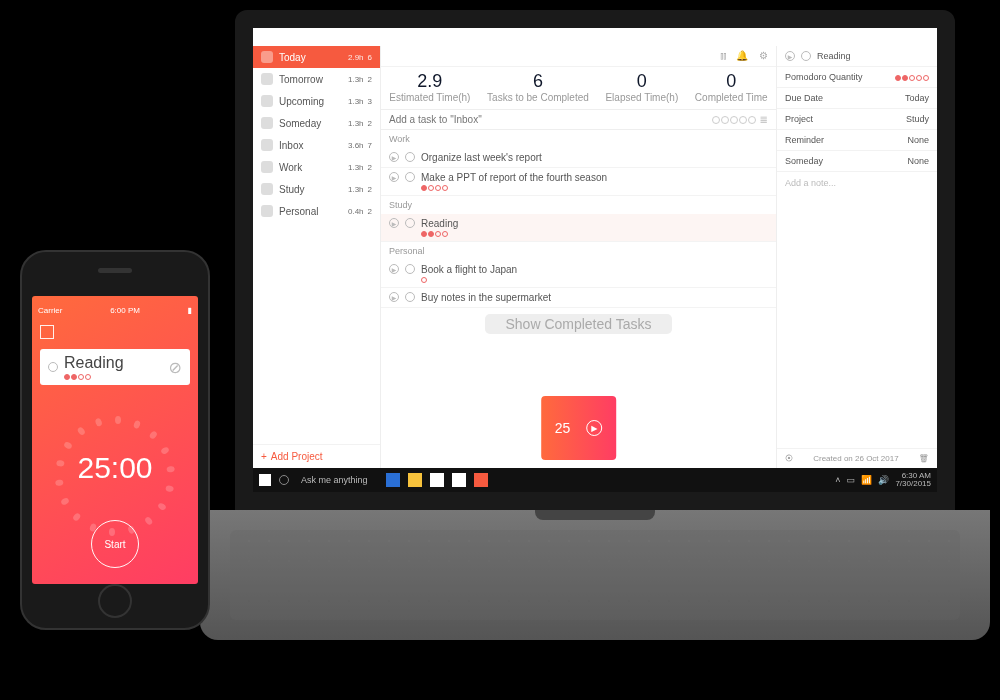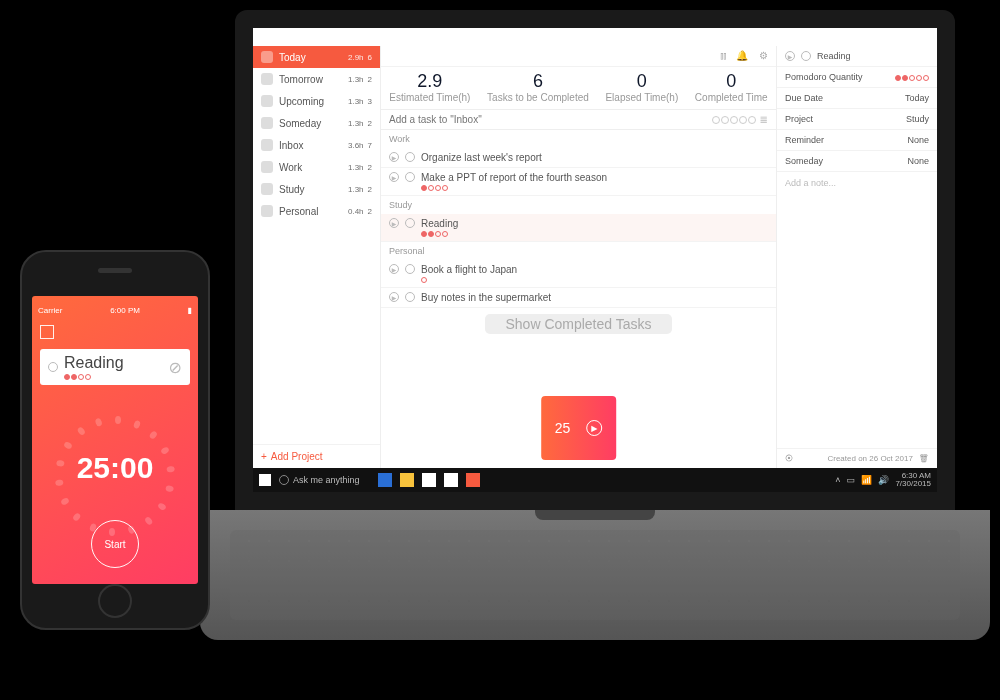--- a/index.html
+++ b/index.html
@@ -10,21 +10,21 @@
 .laptop-base{width:790px;height:130px;background:linear-gradient(#777,#555);border-radius:0 0 18px 18px;position:relative;margin:0 auto}
 .laptop-base::before{content:"";position:absolute;top:0;left:50%;transform:translateX(-50%);width:120px;height:10px;background:#444;border-radius:0 0 8px 8px}
 .laptop-base::after{content:"";position:absolute;inset:20px 30px;background:repeating-linear-gradient(90deg,#666 0 18px,transparent 18px 20px),repeating-linear-gradient(0deg,#666 0 18px,transparent 18px 20px);opacity:.3;border-radius:6px}
 
 
 .win-title{height:18px;background:#fff;border-bottom:1px solid #ddd;display:flex;align-items:center;font-size:9px;padding:0 4px}
 .win-title-text{flex:1;color:#444}
 .win-controls span{display:inline-block;width:22px;text-align:center;color:#555}
 .taskbar{position:absolute;bottom:0;left:0;right:0;height:24px;background:#111;display:flex;align-items:center;padding:0 6px;color:#bbb;font-size:9px;gap:8px}
 .taskbar .winlogo{width:12px;height:12px;background:#fff}
-.taskbar .search{display:flex;align-items:center;gap:4px}
+.taskbar .search{display:flex;align-items:center;gap:12px}
 .taskbar .circ{width:10px;height:10px;border:1px solid #888;border-radius:50%}
 .taskbar .tb-icons{display:flex;gap:8px;margin-left:10px}
 .taskbar .tb-icons span{width:14px;height:14px;background:#2a6fd6}
 .taskbar .tray{margin-left:auto;display:flex;gap:6px;align-items:center}
 .taskbar .clock{font-size:8px;line-height:1;text-align:right}
 
 
 .app{position:absolute;top:18px;left:0;right:0;bottom:24px;display:flex;font-size:10px;color:#555;background:#fff}
 .sidebar{width:128px;border-right:1px solid #eee;display:flex;flex-direction:column}
 .user-row{display:flex;align-items:center;gap:6px;padding:6px 8px;border-bottom:1px solid #f2f2f2}
@@ -59,36 +59,36 @@
 .show-completed{margin:6px auto;padding:2px 20px;background:#eee;color:#aaa;font-size:14px;border-radius:5px;width:fit-content;text-align:center}
 .timer-btn{position:absolute;bottom:8px;left:50%;transform:translateX(-50%);background:linear-gradient(90deg,#ff6a3d,#ff3d63);color:#fff;padding:24px 14px;border-radius:4px;display:flex;align-items:center;gap:16px;font-size:14px}
 .timer-btn .pb{width:16px;height:16px;border:1.5px solid #fff;border-radius:50%;display:flex;align-items:center;justify-content:center;font-size:8px}
 
 .details{width:160px;display:flex;flex-direction:column;font-size:9px}
 .d-row{display:flex;align-items:center;padding:5px 8px;border-bottom:1px solid #f2f2f2;gap:6px}
 .d-row .lab{flex:1}
 .subtask{color:#aaa;padding:5px 8px;border-bottom:1px solid #f2f2f2}
 .note{flex:1;color:#bbb;padding:6px 8px}
 .d-foot{display:flex;align-items:center;padding:5px 8px;border-top:1px solid #f2f2f2;color:#999;font-size:8px;gap:6px}
-.d-foot .txt{flex:1;text-align:right}
+.d-foot .txt{flex:1;text-align:center}
 
 
 .phone{position:absolute;left:20px;top:250px;width:190px;height:380px;background:#1a1a1a;border-radius:26px;padding:44px 10px;border:2px solid #333}
 .phone::before{content:"";position:absolute;top:16px;left:50%;transform:translateX(-50%);width:34px;height:5px;background:#333;border-radius:3px}
 .phone::after{content:"";position:absolute;bottom:10px;left:50%;transform:translateX(-50%);width:30px;height:30px;border:2px solid #333;border-radius:50%}
 .phone-screen{width:100%;height:100%;background:linear-gradient(150deg,#ff6a3d,#ff3d63);border-radius:3px;position:relative;overflow:hidden;color:#fff}
 .status-bar{display:flex;justify-content:space-between;font-size:8px;padding:10px 6px}
 .ph-top{padding:0 8px}
 .expand-icon{width:14px;height:14px;border:1.5px solid rgba(255,255,255,.9);display:inline-block}
 .task-card{margin:6px 8px;background:#fff;border-radius:3px;padding:5px 8px;color:#444;display:flex;align-items:center;gap:6px}
 .task-card .t{flex:1}
 .task-card .c{width:10px;height:10px;border:1px solid #bbb;border-radius:50%}
 .ring{position:absolute;top:120px;left:50%;transform:translateX(-50%);width:120px;height:120px}
 .ring .tick{position:absolute;width:6px;height:8px;background:rgba(255,255,255,.2);border-radius:50%;left:50%;top:0;transform-origin:0 60px}
-.timer-time{position:absolute;top:155px;width:100%;text-align:center;font-size:30px;font-weight:700}
+.timer-time{position:absolute;top:155px;width:100%;text-align:center;font-size:30px;font-weight:400}
 .start-btn{position:absolute;bottom:16px;left:50%;transform:translateX(-50%);width:48px;height:48px;border:1.5px solid rgba(255,255,255,.95);border-radius:50%;display:flex;align-items:center;justify-content:center;font-size:10px}
 </style>
 </head>
 <body>
 
 <div class="laptop">
   <div class="laptop-screen">
 
     <div class="app">
 

